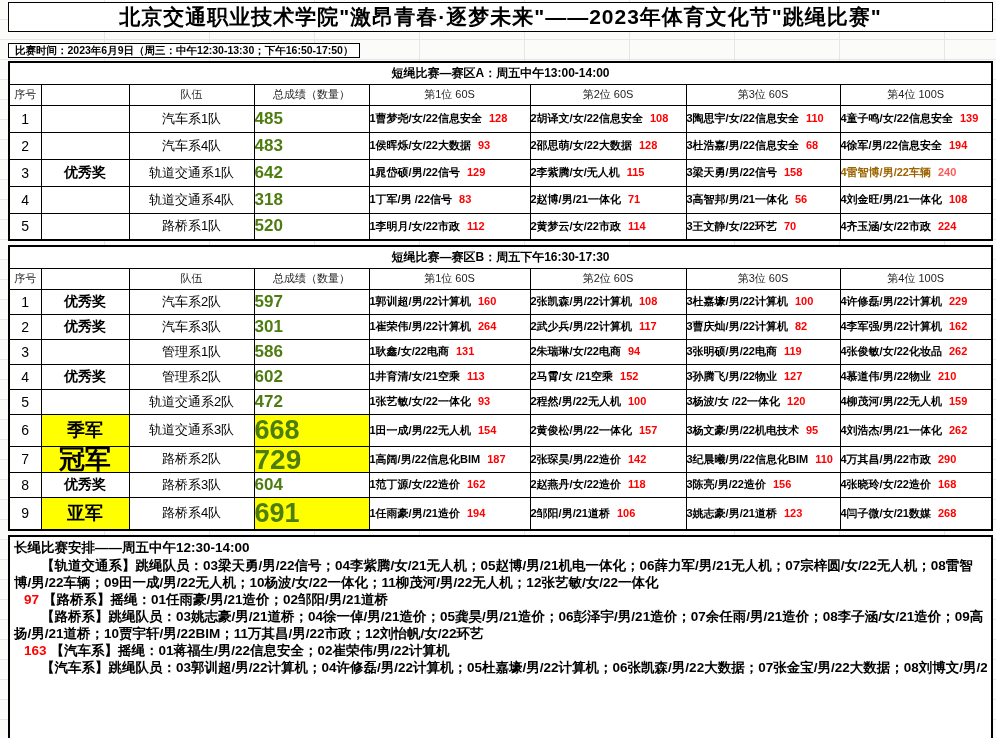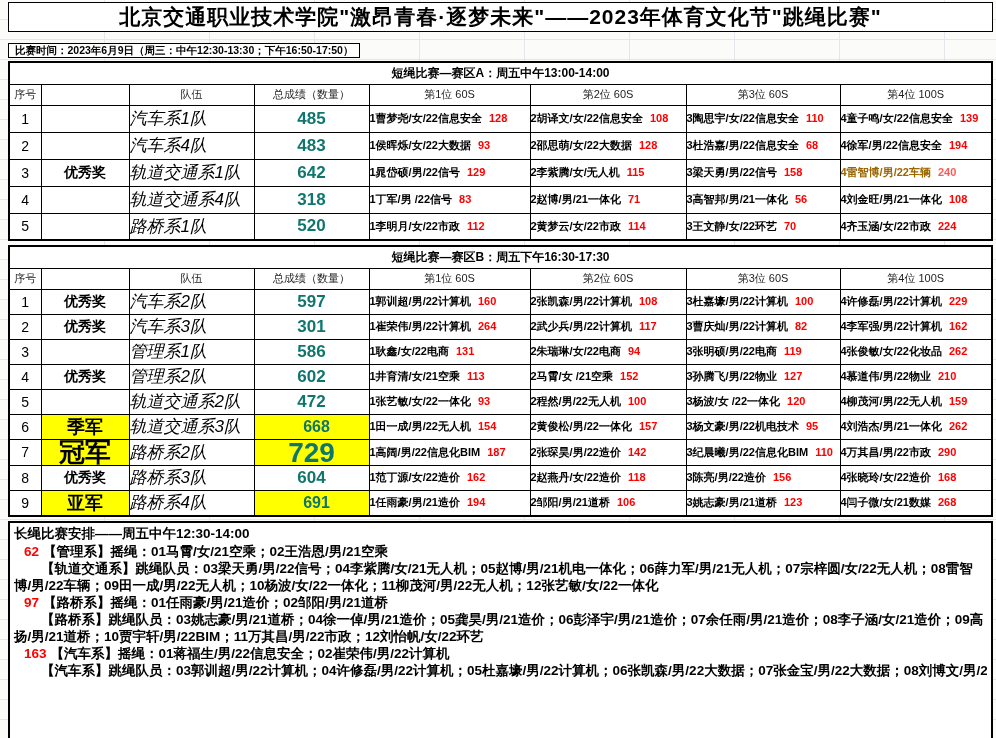--- a/index.html
+++ b/index.html
@@ -34,25 +34,25 @@
   table.grid td {
     border: 1px solid #000; overflow: hidden; white-space: nowrap;
     vertical-align: middle; padding: 0;
   }
   td.tbl-title { font-weight: bold; font-size: 12px; text-align: center; height: 22px; }
   tr.hdr td { font-size: 11px; text-align: center; height: 21px; color: #222; }
   table.rowsA tr.datarow td { height: 27px; }
   table.rowsB tr.datarow td { height: 25px; }
   td.no    { text-align: center; font-size: 14px; }
   td.award { text-align: center; font-weight: bold; font-size: 14px; }
-  td.team  { font-size: 17px; font-style: italic; }
-  td.total { text-align: center; font-weight: bold; font-size: 17px; color: #0f766e; }
+  td.team  { text-align: center; font-size: 13px; }
+  td.total { text-align: left; font-weight: bold; font-size: 17px; color: #4d7c0f; }
   .hl { background: #ffff00; }
   td.award.mid { font-size: 18px; }
-  td.total.mid { font-size: 16px; padding-left: 10px; }
+  td.total.mid { font-size: 27px; }
   td.award.big { font-size: 26px; line-height: 25px; }
   td.total.big { font-size: 28px; line-height: 25px; }
   td.player { font-size: 11px; font-weight: bold; text-align: left; padding-left: 4px; }
   .pname { color: #000; }
   .pscore { color: #ff0000; margin-left: 7px; }
   .pname.brown { color: #9c6500; }
   .pscore.soft { color: #ff5a5a; }
   .longrope-box {
     border: 2px solid #000; background: #fff; width: 985px;
     margin-top: 4px; height: 224px; padding: 2px 4px 0 4px;
@@ -267,21 +267,20 @@
             <td class="player"><span class="pname">2邹阳/男/21道桥</span><span class="pscore">106</span></td>
             <td class="player"><span class="pname">3姚志豪/男/21道桥</span><span class="pscore">123</span></td>
             <td class="player"><span class="pname">4闫子微/女/21数媒</span><span class="pscore">268</span></td>
           </tr>
         </tbody>
       </table>
     </div>
   <div class="longrope-box">
     <div class="lr-title">长绳比赛安排——周五中午12:30-14:00</div>
     <div id="longrope-lines">
-        <div class="lr-line"><span class="lr-num">62</span><span>【管理系】摇绳：01马霄/女/21空乘；02王浩恩/男/21空乘</span></div>
         <div class="lr-line indent"><span>【轨道交通系】跳绳队员：03梁天勇/男/22信号；04李紫腾/女/21无人机；05赵博/男/21机电一体化；06薛力军/男/21无人机；07宗梓圆/女/22无人机；08雷智博/男/22车辆；09田一成/男/22无人机；10杨波/女/22一体化；11柳茂河/男/22无人机；12张艺敏/女/22一体化</span></div>
         <div class="lr-line"><span class="lr-num">97</span><span>【路桥系】摇绳：01任雨豪/男/21造价；02邹阳/男/21道桥</span></div>
         <div class="lr-line indent"><span>【路桥系】跳绳队员：03姚志豪/男/21道桥；04徐一倬/男/21造价；05龚昊/男/21造价；06彭泽宇/男/21造价；07余任雨/男/21造价；08李子涵/女/21造价；09高扬/男/21道桥；10贾宇轩/男/22BIM；11万其昌/男/22市政；12刘怡帆/女/22环艺</span></div>
         <div class="lr-line"><span class="lr-num">163</span><span>【汽车系】摇绳：01蒋福生/男/22信息安全；02崔荣伟/男/22计算机</span></div>
         <div class="lr-line indent clip"><span>【汽车系】跳绳队员：03郭训超/男/22计算机；04许修磊/男/22计算机；05杜嘉壕/男/22计算机；06张凯森/男/22大数据；07张金宝/男/22大数据；08刘博文/男/22</span></div>
       </div>
   </div>
 </div>
 
 </body></html>

